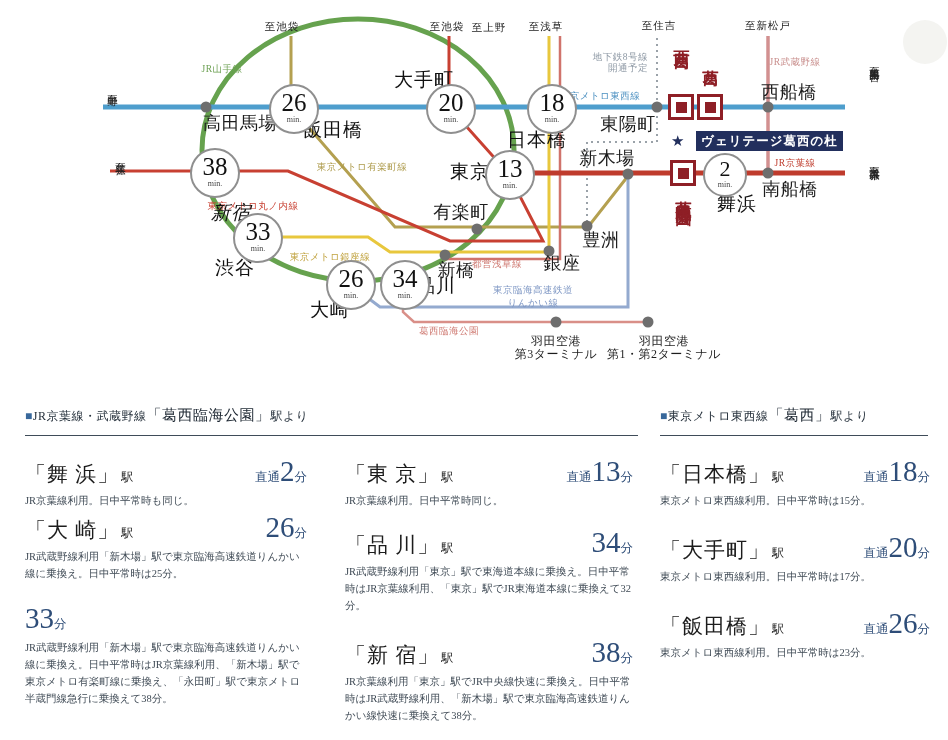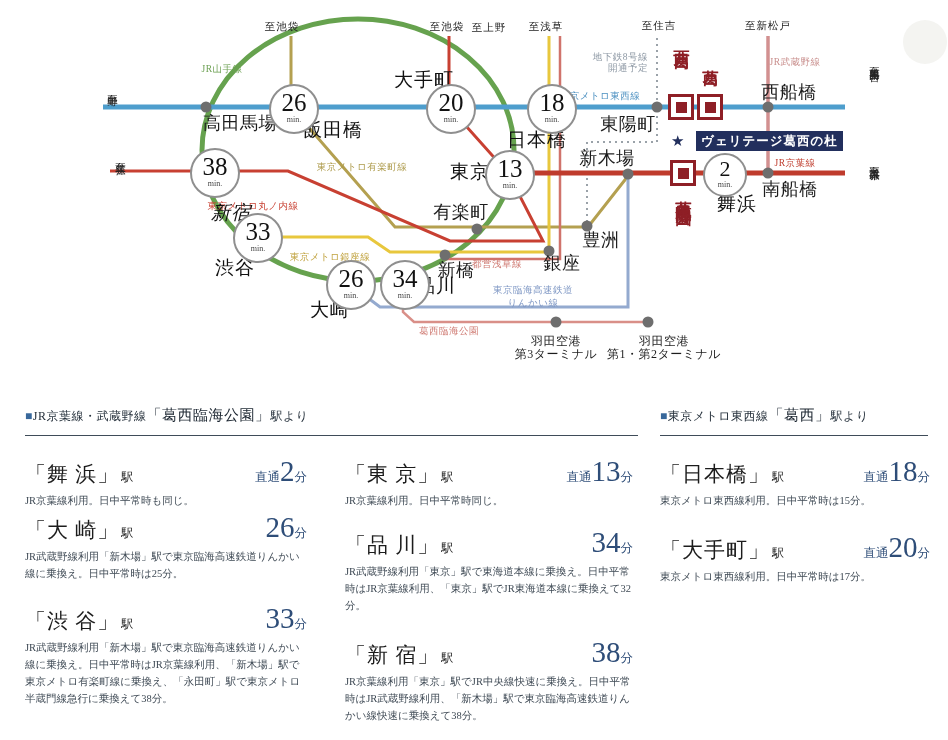--- a/index.html
+++ b/index.html
@@ -205,21 +205,20 @@
     </div>
     <div style="margin-top:2px;">
       <div class="e-head">
           <div><span class="nm">「大 崎」</span><span class="sta">駅</span></div>
       <div class="e-time"><span class="pre"></span><span class="num">26</span><span class="mn">分</span></div>
         </div>
       <p class="e-desc">JR武蔵野線利用「新木場」駅で東京臨海高速鉄道りんかい線に乗換え。日中平常時は25分。</p>
     </div>
     <div style="margin-top:20px;">
       <div class="e-head">
-          <div><span class="nm">「渋 谷」</span><span class="sta">駅</span></div>
       <div class="e-time"><span class="pre"></span><span class="num">33</span><span class="mn">分</span></div>
         </div>
       <p class="e-desc">JR武蔵野線利用「新木場」駅で東京臨海高速鉄道りんかい線に乗換え。日中平常時はJR京葉線利用、「新木場」駅で東京メトロ有楽町線に乗換え、「永田町」駅で東京メトロ半蔵門線急行に乗換えて38分。</p>
     </div>
   </div>
 
   <div class="col" style="left:345px;width:288px;">
     <div style="margin-top:10px;">
       <div class="e-head">
           <div><span class="nm">「東 京」</span><span class="sta">駅</span></div>
@@ -251,15 +250,22 @@
         </div>
       <p class="e-desc">東京メトロ東西線利用。日中平常時は15分。</p>
     </div>
     <div style="margin-top:22px;">
       <div class="e-head">
           <div><span class="nm">「大手町」</span><span class="sta">駅</span></div>
       <div class="e-time"><span class="pre">直通</span><span class="num">20</span><span class="mn">分</span></div>
         </div>
       <p class="e-desc">東京メトロ東西線利用。日中平常時は17分。</p>
     </div>
+    <div style="margin-top:22px;">
+      <div class="e-head">
+          <div><span class="nm">「飯田橋」</span><span class="sta">駅</span></div>
+      <div class="e-time"><span class="pre">直通</span><span class="num">26</span><span class="mn">分</span></div>
+        </div>
+      <p class="e-desc">東京メトロ東西線利用。日中平常時は23分。</p>
+    </div>
   </div>
 
 </div>
 
 </body></html>

